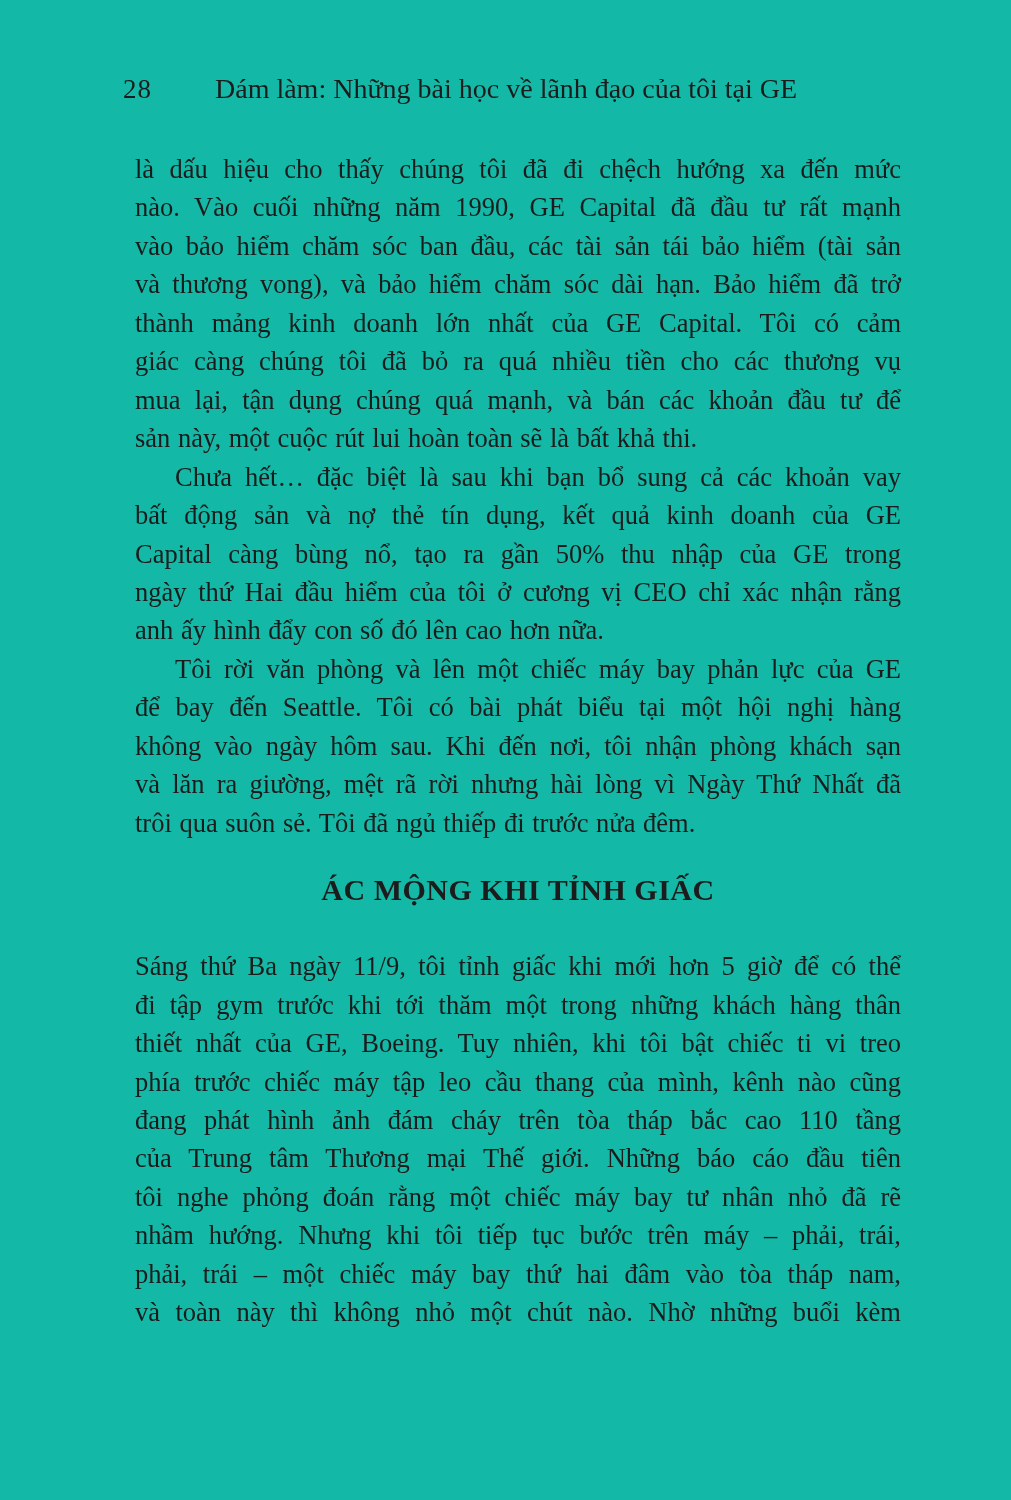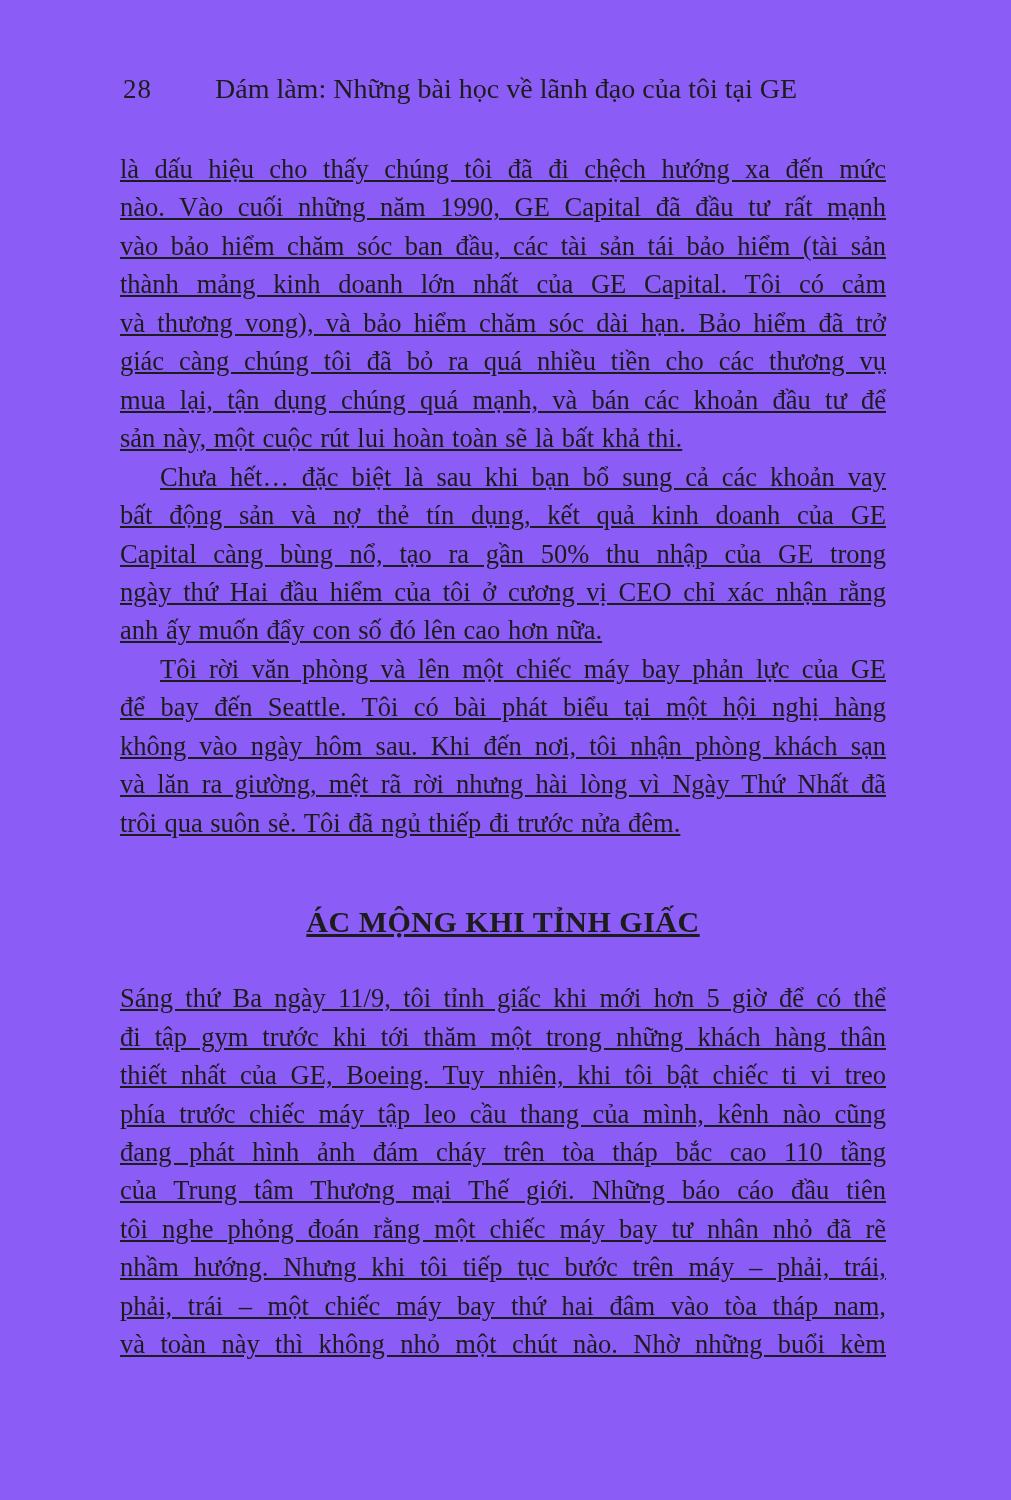--- a/index.html
+++ b/index.html
@@ -4,21 +4,21 @@
 <style>
   html, body {
     margin: 0;
     padding: 0;
     background: #ffffff;
   }
   .page {
     position: relative;
     width: 1011px;
     height: 1500px;
-    background: #8b5cf6;
+    background: #14b8a6;
     color: #1c1c1c;
     font-family: "Liberation Serif", "DejaVu Serif", serif;
     overflow: hidden;
   }
   .running-header {
     position: absolute;
     left: 123px;
     top: 72px;
     width: 766px;
     height: 34px;
@@ -30,70 +30,69 @@
     font-size: 27px;
     letter-spacing: 1px;
   }
   .running-title {
     text-align: center;
     font-size: 28px;
     line-height: 34px;
   }
   .page-body {
     position: absolute;
-    left: 120px;
+    left: 135px;
     top: 150px;
     width: 766px;
-    text-decoration: underline;
   }
   .line {
     font-size: 26.5px;
     line-height: 38.45px;
     text-align: justify;
     text-align-last: justify;
     word-spacing: 1px;
     white-space: normal;
   }
   .line.indent {
     text-indent: 40px;
   }
   .line.last {
     text-align-last: left;
   }
   .section-heading {
-    margin: 59px 0 36px 0;
+    margin: 27px 0 36px 0;
     font-size: 30px;
     line-height: 42px;
     font-weight: bold;
     text-align: center;
     letter-spacing: 0.5px;
   }
 </style>
 </head>
 <body>
 
 <div class="page">
   <div class="running-header">
     <span class="page-number">28</span>
     <div class="running-title">Dám làm: Những bài học về lãnh đạo của tôi tại GE</div>
   </div>
   <div class="page-body">
       <div class="line">là dấu hiệu cho thấy chúng tôi đã đi chệch hướng xa đến mức</div>
       <div class="line">nào. Vào cuối những năm 1990, GE Capital đã đầu tư rất mạnh</div>
       <div class="line">vào bảo hiểm chăm sóc ban đầu, các tài sản tái bảo hiểm (tài sản</div>
+      <div class="line">và thương vong), và bảo hiểm chăm sóc dài hạn. Bảo hiểm đã trở</div>
       <div class="line">thành mảng kinh doanh lớn nhất của GE Capital. Tôi có cảm</div>
-      <div class="line">và thương vong), và bảo hiểm chăm sóc dài hạn. Bảo hiểm đã trở</div>
       <div class="line">giác càng chúng tôi đã bỏ ra quá nhiều tiền cho các thương vụ</div>
       <div class="line">mua lại, tận dụng chúng quá mạnh, và bán các khoản đầu tư để</div>
       <div class="line last">sản này, một cuộc rút lui hoàn toàn sẽ là bất khả thi.</div>
       <div class="line indent">Chưa hết… đặc biệt là sau khi bạn bổ sung cả các khoản vay</div>
       <div class="line">bất động sản và nợ thẻ tín dụng, kết quả kinh doanh của GE</div>
       <div class="line">Capital càng bùng nổ, tạo ra gần 50% thu nhập của GE trong</div>
       <div class="line">ngày thứ Hai đầu hiểm của tôi ở cương vị CEO chỉ xác nhận rằng</div>
-      <div class="line last">anh ấy muốn đẩy con số đó lên cao hơn nữa.</div>
+      <div class="line last">anh ấy hình đẩy con số đó lên cao hơn nữa.</div>
       <div class="line indent">Tôi rời văn phòng và lên một chiếc máy bay phản lực của GE</div>
       <div class="line">để bay đến Seattle. Tôi có bài phát biểu tại một hội nghị hàng</div>
       <div class="line">không vào ngày hôm sau. Khi đến nơi, tôi nhận phòng khách sạn</div>
       <div class="line">và lăn ra giường, mệt rã rời nhưng hài lòng vì Ngày Thứ Nhất đã</div>
       <div class="line last">trôi qua suôn sẻ. Tôi đã ngủ thiếp đi trước nửa đêm.</div>
       <h2 class="section-heading">ÁC MỘNG KHI TỈNH GIẤC</h2>
       <div class="line">Sáng thứ Ba ngày 11/9, tôi tỉnh giấc khi mới hơn 5 giờ để có thể</div>
       <div class="line">đi tập gym trước khi tới thăm một trong những khách hàng thân</div>
       <div class="line">thiết nhất của GE, Boeing. Tuy nhiên, khi tôi bật chiếc ti vi treo</div>
       <div class="line">phía trước chiếc máy tập leo cầu thang của mình, kênh nào cũng</div>

